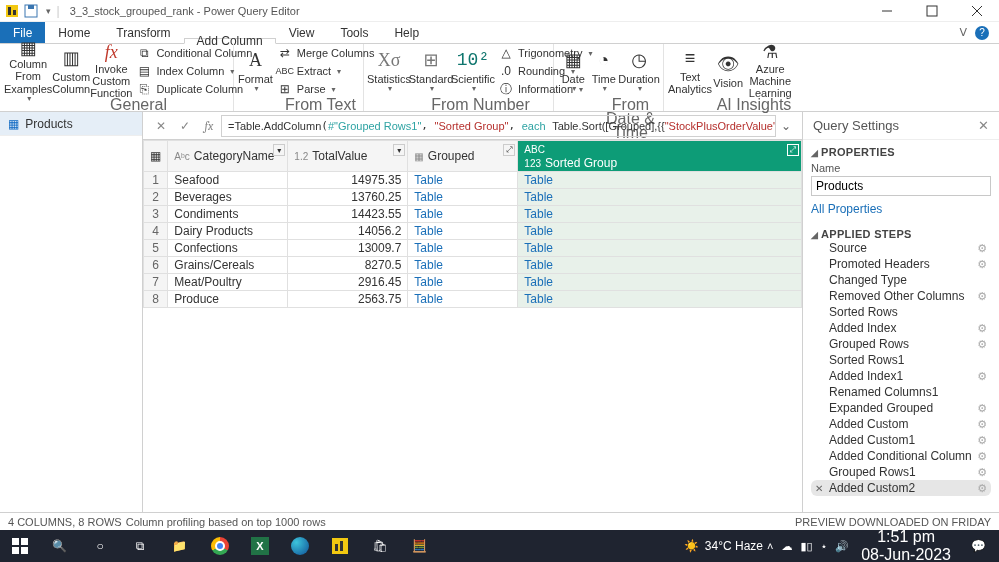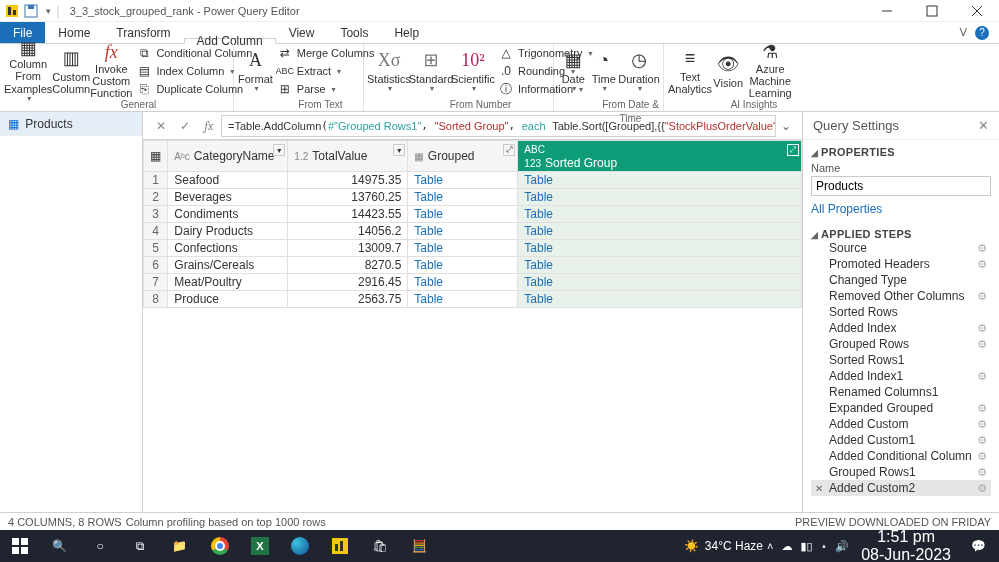--- a/index.html
+++ b/index.html
@@ -19,21 +19,21 @@
   .menubar .tab { padding: 0 12px; font-size: 12px; display:flex; align-items:center; cursor:pointer; border-right:1px solid transparent; border-left:1px solid transparent;}
   .menubar .tab.file { background:#1a6fb8; color:#fff; }
   .menubar .tab.active { background:#fff; border:1px solid #d0d0d0; border-bottom-color:#fff; margin-bottom:-1px;margin-top:16px;}
   .menubar .spacer { flex:1; }
   .menubar .help-toggle { display:flex; align-items:center; gap:8px; padding:0 10px; }
 
   
   .ribbon { height: 68px; border-bottom: 1px solid #d0d0d0; display:flex; }
   .rgroup { border-right:1px solid #e3e3e3; display:flex; flex-direction:column; }
   .rgroup .gbody { flex:1; display:flex; align-items:center; gap:0; padding: 0 4px; }
-  .rgroup .glabel { font-size: 10px; color:#666; text-align:center; height:14px; line-height:14px;margin-left:44px;}
+  .rgroup .glabel { font-size: 16px; color:#666; text-align:center; height:14px; line-height:14px;margin-left:44px;}
   .bigbtn { width:54px; height:54px; display:flex; flex-direction:column; align-items:center; justify-content:center; font-size:11px; color:#333; text-align:center; line-height:1.1; cursor:pointer; }
   .bigbtn .icon { height:24px; font-size:18px; display:flex; align-items:center; justify-content:center;}
   .minilist { display:flex; flex-direction:column; gap:0; padding:0 4px; }
   .minibtn { display:flex; align-items:center; gap:4px; font-size:11px; height:18px; cursor:pointer; color:#333; white-space:nowrap;}
   .minibtn .ic { width:16px; height:16px; display:inline-flex; align-items:center; justify-content:center; font-size:12px;}
   .caret::after { content:"▾"; font-size:8px; margin-left:2px; color:#666;}
 
   
   .workarea { position:absolute; top:112px; bottom:31px; left:0; right:0; display:flex; }
   .queries-panel { width:143px; border-right:1px solid #d0d0d0; display:flex; flex-direction:column; }
@@ -72,21 +72,21 @@
   .settings-header .close { cursor:pointer; color:#888; font-size:13px;}
   .sect { padding:6px 8px; }
   .sect-h { font-size:11px; font-weight:bold; color:#444; letter-spacing:0.3px;}
   .sect-h::before { content:"◢ "; font-size:9px; color:#666;}
   .prop-label { font-size:11px; color:#555; margin:4px 0 2px;}
   .prop-input { width:100%; border:1px solid #c8c8c8; height:20px; padding:0 4px; font-size:12px;}
   .link-a { color:#1a6fb8; font-size:12px; cursor:pointer; display:inline-block; margin-top:6px;}
   .steps { list-style:none; }
   .steps li { height:16px; display:flex; align-items:center; font-size:12px; padding:0 4px 0 18px; position:relative; cursor:pointer;}
   .steps li .gear { position:absolute; right:4px; color:#aaa; font-size:11px;}
-  .steps li.sel { background:#e6e6e6; }
+  .steps li.sel { background:#e6e6e6;border-radius:6px; }
   .steps li.sel::before { content:"✕"; position:absolute; left:4px; font-size:10px; color:#666;}
 
   .status-real { position:absolute; left:0; right:0; bottom:32px; height:18px; border-top:1px solid #d0d0d0; font-size:11px; color:#555; display:flex; align-items:center; padding:0 8px; justify-content:space-between; background:#fff;}
 
   
   .taskbar { position:absolute; bottom:0; left:0; right:0; height:32px; background:#1f2430; display:flex; align-items:center; color:#fff; }
   .taskbar .tb { width:40px; height:32px; display:flex; align-items:center; justify-content:center; cursor:pointer;}
   .taskbar .flex { flex:1; }
   .taskbar .tray { display:flex; align-items:center; gap:8px; padding:0 4px; font-size:11px;}
   .taskbar .clock { text-align:center; line-height:1.1; font-size:16px; padding:0 8px;}
@@ -210,21 +210,21 @@
     <div class="gbody">
       <div class="bigbtn caret" style="width:42px;">
           <div class="icon" style="color:#777;font-family:serif;">Xσ</div>
           <span>Statistics</span>
         </div>
       <div class="bigbtn caret" style="width:42px;">
           <div class="icon" style="color:#777;">⊞</div>
           <span>Standard</span>
         </div>
       <div class="bigbtn caret" style="width:42px;">
-          <div class="icon" style="color:#be185d;font-family:Liberation Serif, serif;text-align:right;">10²</div>
+          <div class="icon" style="color:#0f766e;font-family:Liberation Mono, monospace;text-align:right;">10²</div>
           <span>Scientific</span>
         </div>
       <div class="minilist">
         <div class="minibtn caret">
             <span class="ic">△</span>
             <span>Trigonometry</span>
           </div>
         <div class="minibtn caret">
             <span class="ic">.0</span>
             <span>Rounding</span>

